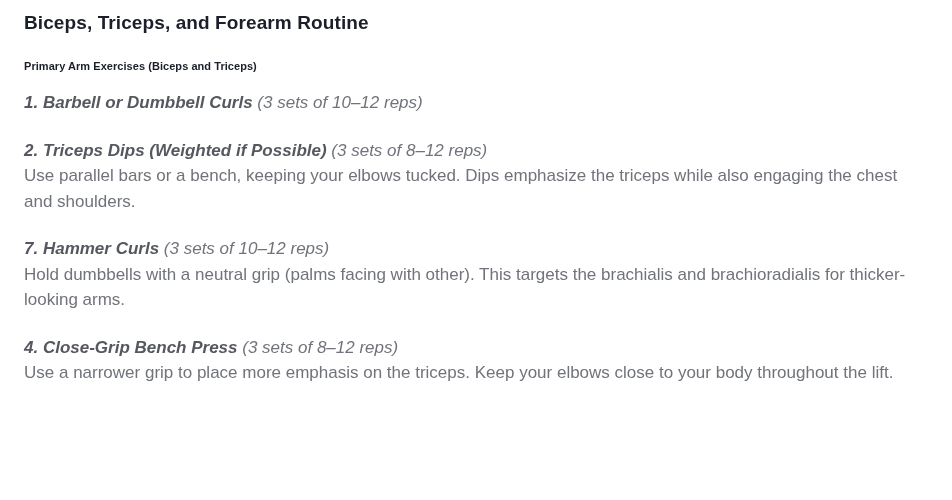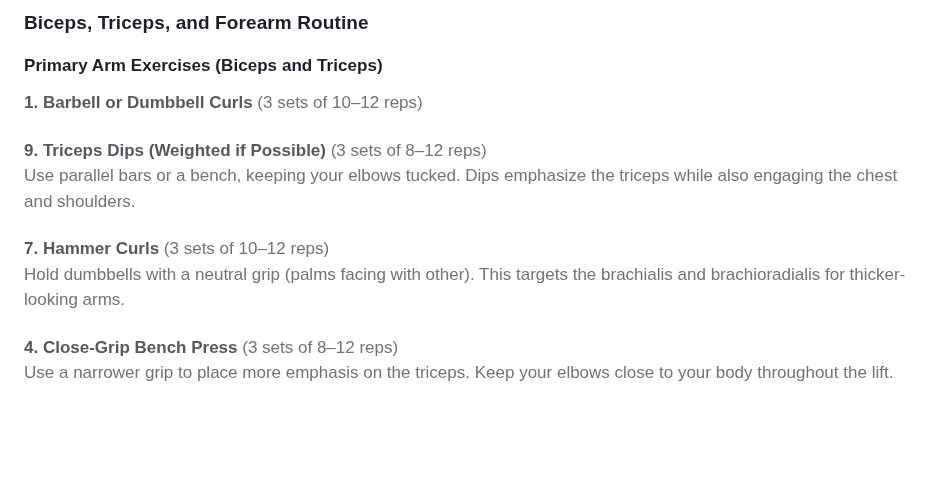--- a/index.html
+++ b/index.html
@@ -24,39 +24,40 @@
   .doc-title {
     font-size: 19px;
     font-weight: bold;
     color: #1b1f2a;
     letter-spacing: 0.1px;
     margin: 0 0 0 0;
     padding-top: 2px;
     line-height: 26px;
   }
   .section-heading {
-    font-size: 17px;
+    font-size: 11px;
     font-weight: bold;
     color: #1b1f2a;
     letter-spacing: 0.05px;
     margin: 20px 0 0 0;
     line-height: 20px;
   }
   .exercise {
     margin-top: 14px;
   }
   .exercise + .exercise {
     margin-top: 22px;
   }
   .ex-line {
     font-size: 17px;
     line-height: 25.5px;
     color: #70737a;
     margin: 0;
     max-width: 890px;
+    font-style: italic;
   }
   .ex-name {
     font-weight: bold;
     color: #55585f;
   }
   .ex-sets {
     font-weight: normal;
     color: #70737a;
   }
   .ex-desc {
@@ -77,21 +78,21 @@
   <h2 class="section-heading">Primary Arm Exercises (Biceps and Triceps)</h2>
 
   <div class="exercise">
     <p class="ex-line">
       <span class="ex-name">1. Barbell or Dumbbell Curls</span><span class="ex-sets"> (3 sets of 10–12 reps)</span>
     </p>
   </div>
 
   <div class="exercise">
     <p class="ex-line">
-      <span class="ex-name">9. Triceps Dips (Weighted if Possible)</span><span class="ex-sets"> (3 sets of 8–12 reps)</span>
+      <span class="ex-name">2. Triceps Dips (Weighted if Possible)</span><span class="ex-sets"> (3 sets of 8–12 reps)</span>
     </p>
     <p class="ex-desc">Use parallel bars or a bench, keeping your elbows tucked. Dips emphasize the triceps while also engaging the chest and shoulders.</p>
   </div>
 
   <div class="exercise">
     <p class="ex-line">
       <span class="ex-name">7. Hammer Curls</span><span class="ex-sets"> (3 sets of 10–12 reps)</span>
     </p>
     <p class="ex-desc">Hold dumbbells with a neutral grip (palms facing with other). This targets the brachialis and brachioradialis for thicker-looking arms.</p>
   </div>

